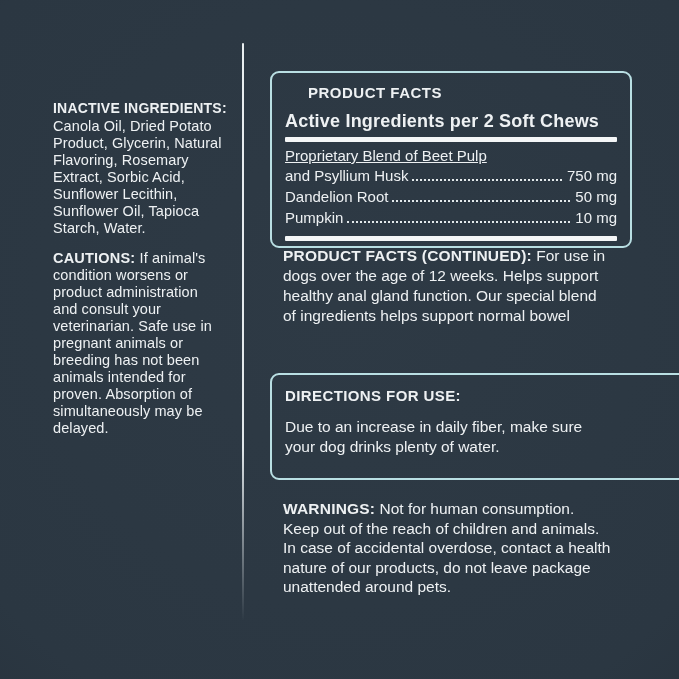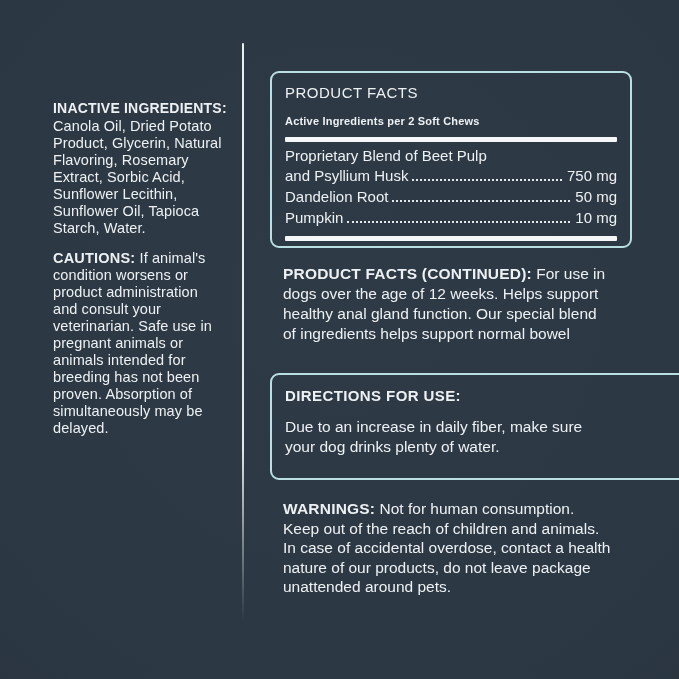--- a/index.html
+++ b/index.html
@@ -27,36 +27,36 @@
   .left-col .heading{font-weight:700;font-size:14px;line-height:19px;letter-spacing:.2px;}
   .left-col .ln{white-space:nowrap;}
   .cautions-block{margin-top:13px;}
   b.inline-label{font-weight:700;letter-spacing:.2px;}
   
   .pf-box{
     position:absolute;left:270px;top:71px;width:362px;height:177px;
     box-sizing:border-box;border:2px solid #b9dfe3;border-radius:9px;
     padding:11px 13px 10px 13px;
   }
-  .pf-title{font-weight:400;font-size:15px;letter-spacing:.5px;line-height:18px;}
-  .pf-subtitle{font-weight:700;font-size:11px;letter-spacing:.2px;line-height:17px;margin-top:11px;}
+  .pf-title{font-weight:700;font-size:15px;letter-spacing:.5px;line-height:18px;margin-left:23px;}
+  .pf-subtitle{font-weight:700;font-size:18px;letter-spacing:.2px;line-height:17px;margin-top:11px;}
   .thick-bar{height:5px;background:#f4f6f7;border-radius:1px;margin-top:7px;}
   .pf-rows{margin-top:5px;font-size:15px;}
-  .pf-row-line1{line-height:18px;white-space:nowrap;}
+  .pf-row-line1{line-height:18px;white-space:nowrap;text-decoration:underline;}
   .leader-row{display:flex;line-height:21px;white-space:nowrap;}
   .leader-row .dots{
     flex:1;align-self:flex-end;height:0;
     border-bottom:2px dotted #e3e9eb;
     margin:0 5px 5px 4px;min-width:20px;
   }
   .leader-row .val{text-align:right;}
   .pf-bottom-bar{margin-top:8px;}
   
   .continued{
-    position:absolute;left:283px;top:264px;width:380px;
+    position:absolute;left:283px;top:246px;width:380px;
     font-size:15.5px;line-height:20px;
   }
   .continued .ln,.warnings .ln{white-space:nowrap;}
   
   .dir-box{
     position:absolute;left:270px;top:373px;width:438px;height:107px;
     box-sizing:border-box;border:2px solid #b9dfe3;border-radius:9px;
     padding:12px 13px;
   }
   .dir-title{font-weight:700;font-size:15px;letter-spacing:.4px;line-height:18px;}
@@ -86,22 +86,22 @@
       <div class="ln">Sunflower Oil, Tapioca</div>
       <div class="ln">Starch, Water.</div>
     </div>
     <div class="cautions-block">
       <div class="ln"><b class="inline-label">CAUTIONS:</b> <span>If animal's</span></div>
       <div class="ln">condition worsens or</div>
       <div class="ln">product administration</div>
       <div class="ln">and consult your</div>
       <div class="ln">veterinarian. Safe use in</div>
       <div class="ln">pregnant animals or</div>
+      <div class="ln">breeding has not been</div>
       <div class="ln">animals intended for</div>
-      <div class="ln">breeding has not been</div>
       <div class="ln">proven. Absorption of</div>
       <div class="ln">simultaneously may be</div>
       <div class="ln">delayed.</div>
     </div>
   </div>
 
   <div class="pf-box">
     <div class="pf-title">PRODUCT FACTS</div>
     <div class="pf-subtitle">Active Ingredients per 2 Soft Chews</div>
     <div class="thick-bar"></div>

